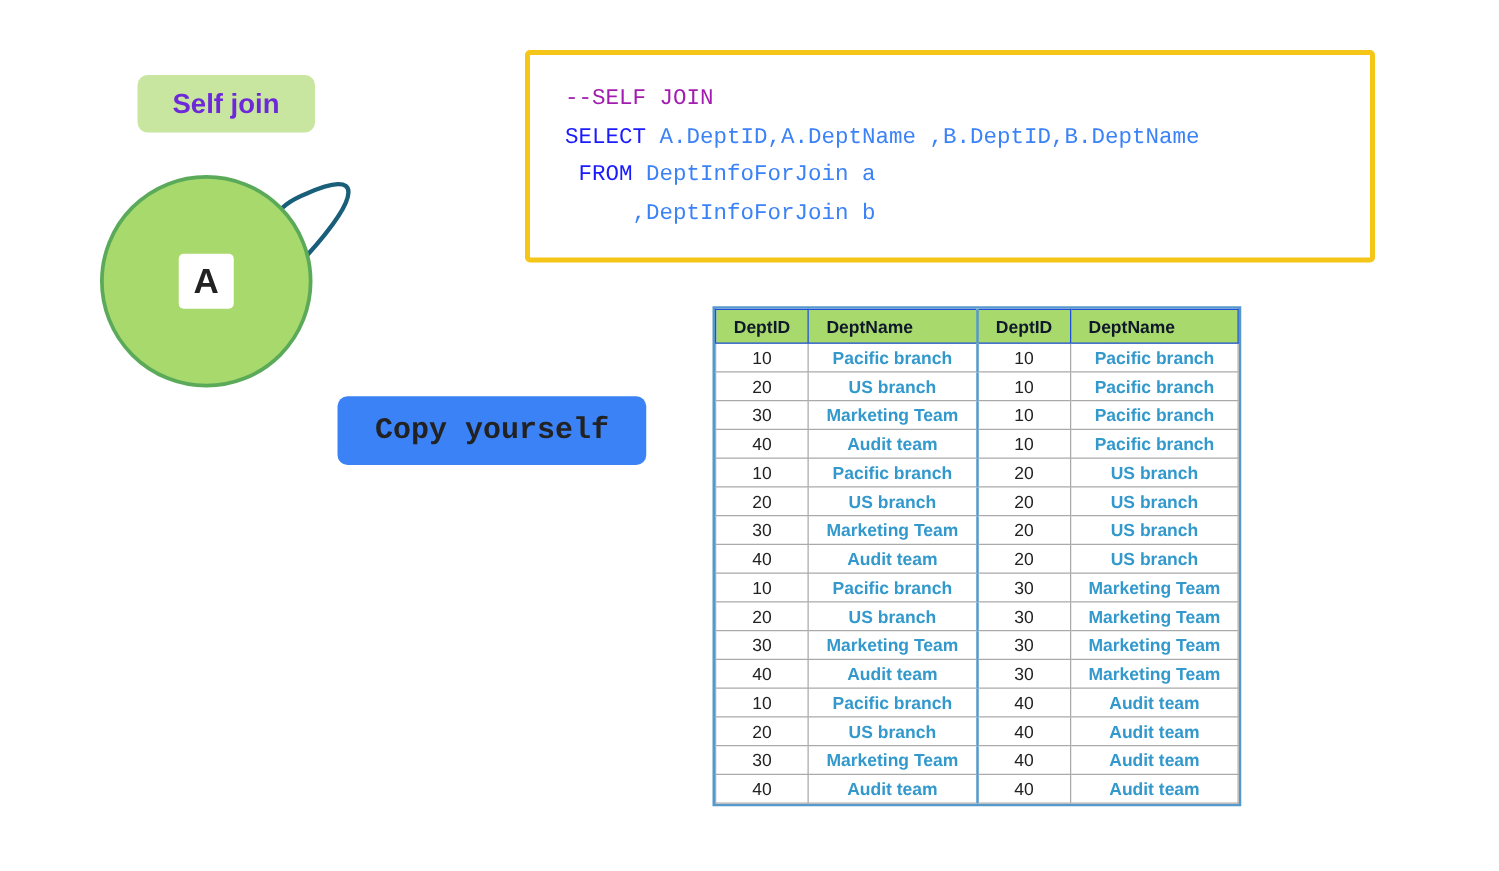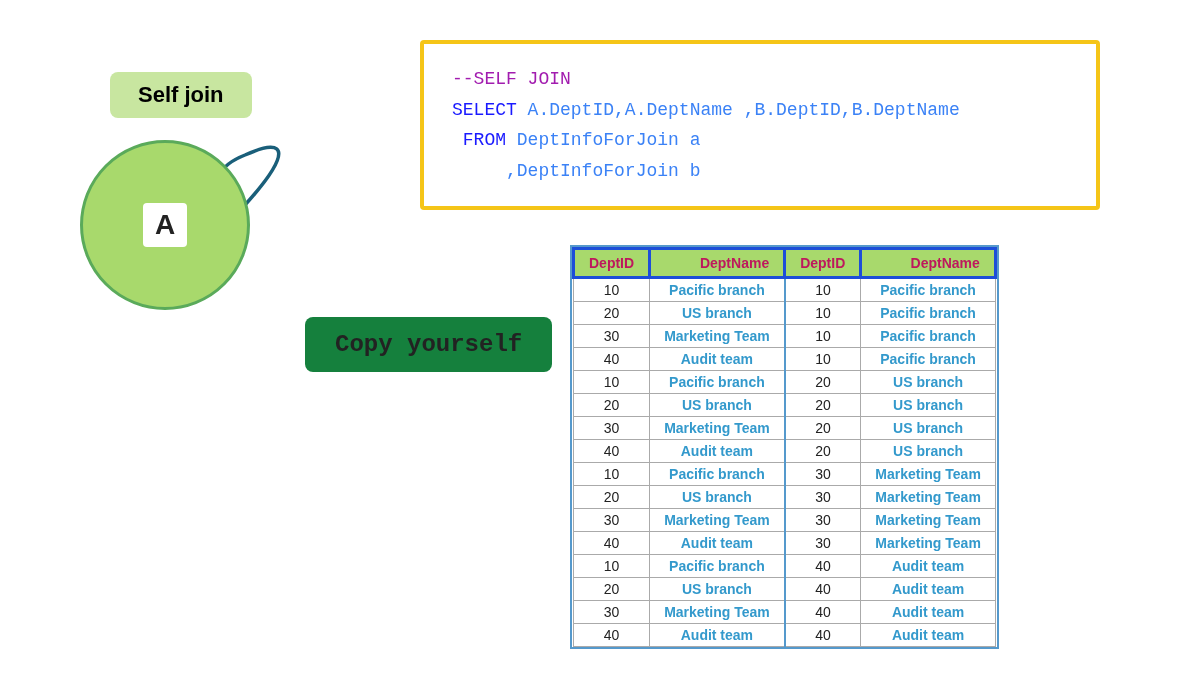--- a/index.html
+++ b/index.html
@@ -8,28 +8,28 @@
       height: 697px;
       background: #ffffff;
       font-family: Arial, sans-serif;
       overflow: hidden;
       position: relative;
     }
 
     
     .self-join-label {
       position: absolute;
-      top: 72px;
+      top: 60px;
       left: 110px;
       background: #c8e6a0;
       border-radius: 8px;
       padding: 10px 28px;
       font-size: 22px;
       font-weight: bold;
-      color: #000000;
+      color: #6d28d9;
     }
 
     
     .circle-container {
       position: absolute;
       top: 140px;
       left: 80px;
     }
 
     .circle-a {
@@ -65,28 +65,27 @@
       width: 220px;
       height: 220px;
       pointer-events: none;
     }
 
     
     .copy-yourself-label {
       position: absolute;
       top: 317px;
       left: 270px;
-      background: #15803d;
+      background: #3b82f6;
       border-radius: 8px;
       padding: 14px 30px;
       font-size: 24px;
       font-weight: bold;
       color: #222;
       font-family: 'Courier New', monospace;
-      margin-left: 35px;
     }
 
     
     .code-box {
       position: absolute;
       top: 40px;
       left: 420px;
       width: 680px;
       border: 4px solid #f5c518;
       background: #ffffff;
@@ -114,25 +113,25 @@
     }
 
     table {
       border-collapse: collapse;
       font-size: 14px;
       background: white;
     }
 
     table th {
       background: #a8d96c;
-      border: 3px solid #1d4ed8;
+      border: 1px solid #1d4ed8;
       padding: 5px 14px;
-      text-align: right;
-      font-weight: bold;
-      color: #be185d;
+      text-align: left;
+      font-weight: bold;
+      color: #0f172a;
     }
 
     table td {
       border: 1px solid #aaaaaa;
       padding: 3px 14px;
       text-align: center;
       color: #222;
     }
 
     table tr:nth-child(odd) td { background: #ffffff; }

